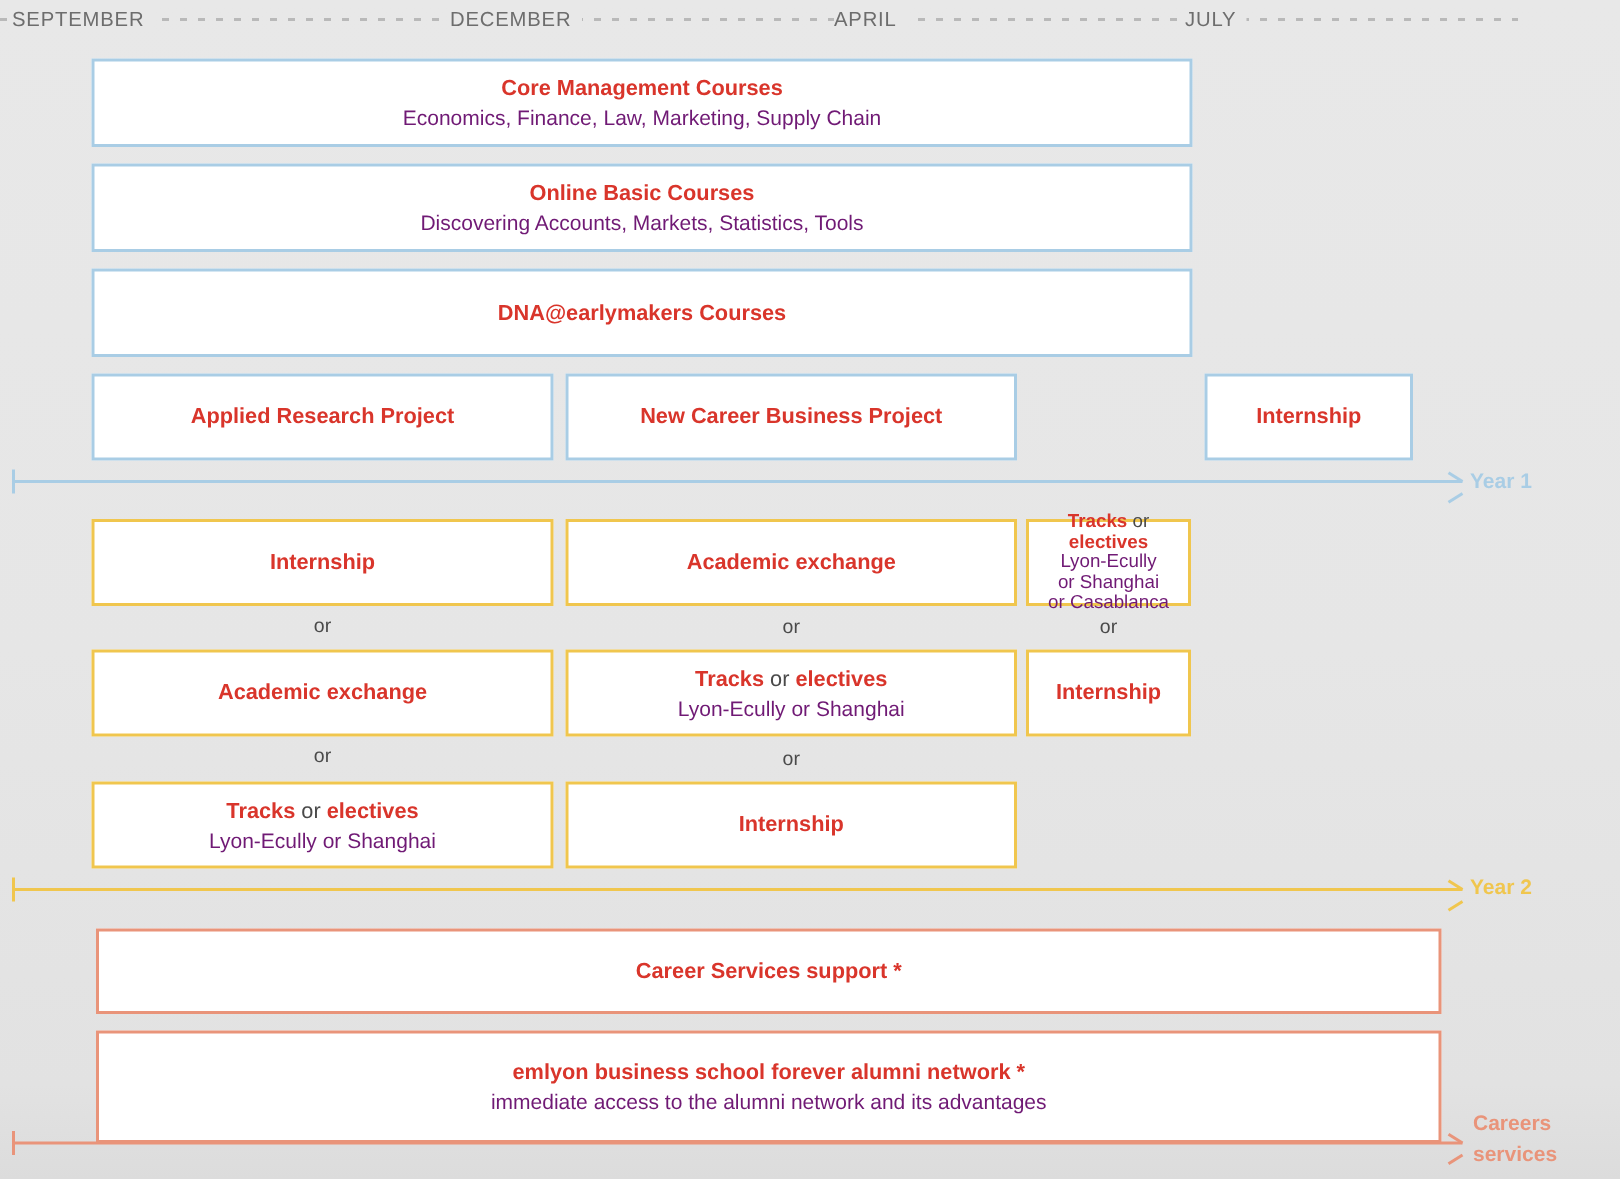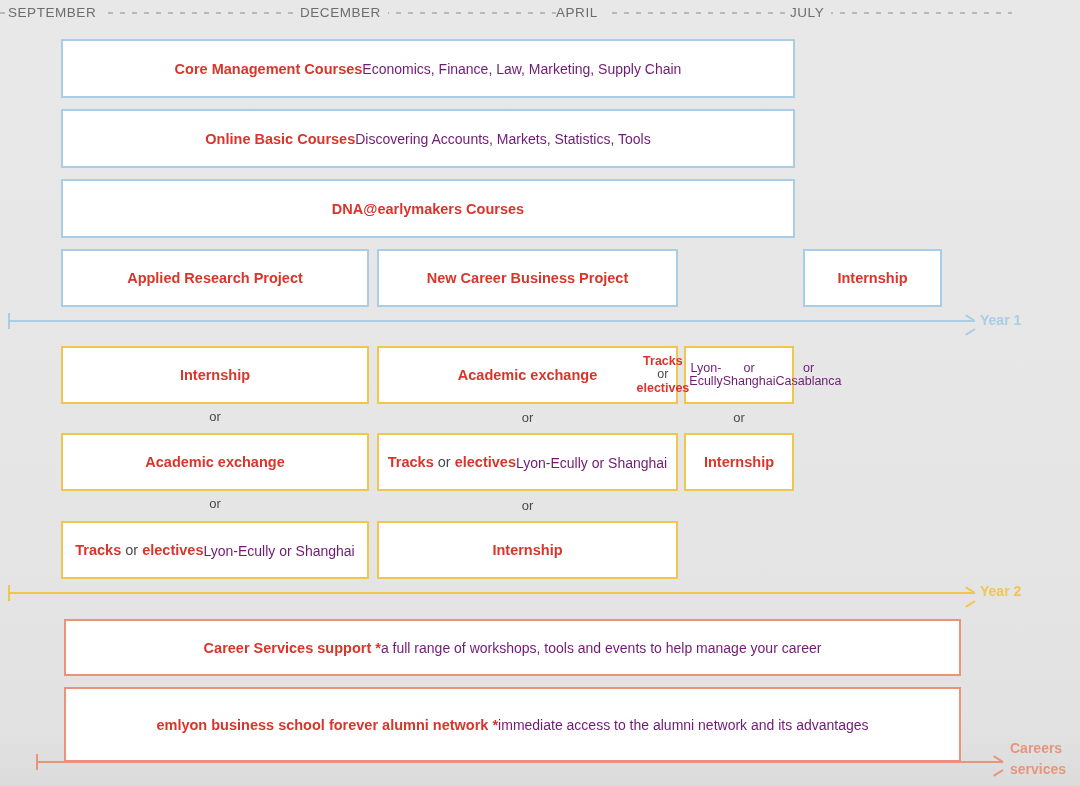--- a/index.html
+++ b/index.html
@@ -53,21 +53,21 @@
     white-space: nowrap;
   }
 
   
   .box {
     position: absolute;
     background: #ffffff;
     border: 2px solid #a9cde5;
     box-sizing: border-box;
     display: flex;
-    flex-direction: row;
+    flex-direction: column;
     align-items: center;
     justify-content: center;
     text-align: center;
     padding: 4px 6px;
   }
   .box.yellow { border-color: #f0c64e; }
   .box.coral  { border-color: #e9947a; }
 
   .b-title {
     color: #d9352b;
@@ -149,21 +149,21 @@
 
   .year-label {
     position: absolute;
     font-weight: bold;
     font-size: 14px;
     line-height: 21px;
     white-space: nowrap;
   }
   .blue   { color: #a9cde5; }
   .yellowc{ color: #f0c64e; }
-  .coralc { color: #e9947a; margin-left: 28px; }
+  .coralc { color: #e9947a; }
 </style>
 </head>
 <body>
 
 <div id="canvas">
 
   <div class="ruler">
     <div class="ruler-dots"></div>
     <div class="month" style="left:8px;">SEPTEMBER</div>
     <div class="month" style="left:283px;margin-left:17px;">DECEMBER</div>
@@ -256,21 +256,20 @@
 
   <div class="arrow-wrap yellowc" style="left:8px; top:583px; width:967px;">
     <div class="arrow-cap"></div>
     <div class="arrow-line" style="width:967px;"></div>
     <div class="arrow-head" style="left:967px;"></div>
   </div>
   <div class="year-label yellowc" style="left:980px; top:581px;">Year 2</div>
 
   <div class="box coral" style="left:64px; top:619px; width:897px; height:57px;">
     <div class="b-title">Career Services support *</div>
-    <div class="b-sub">a full range of workshops, tools and events to help manage your career</div>
   </div>
 
   <div class="box coral" style="left:64px; top:687px; width:897px; height:75px;">
     <div class="b-title">emlyon business school forever alumni network *</div>
     <div class="b-sub">immediate access to the alumni network and its advantages</div>
   </div>
 
   <div class="arrow-wrap coralc" style="left:8px; top:752px; width:967px;">
     <div class="arrow-cap"></div>
     <div class="arrow-line" style="width:967px;"></div>

